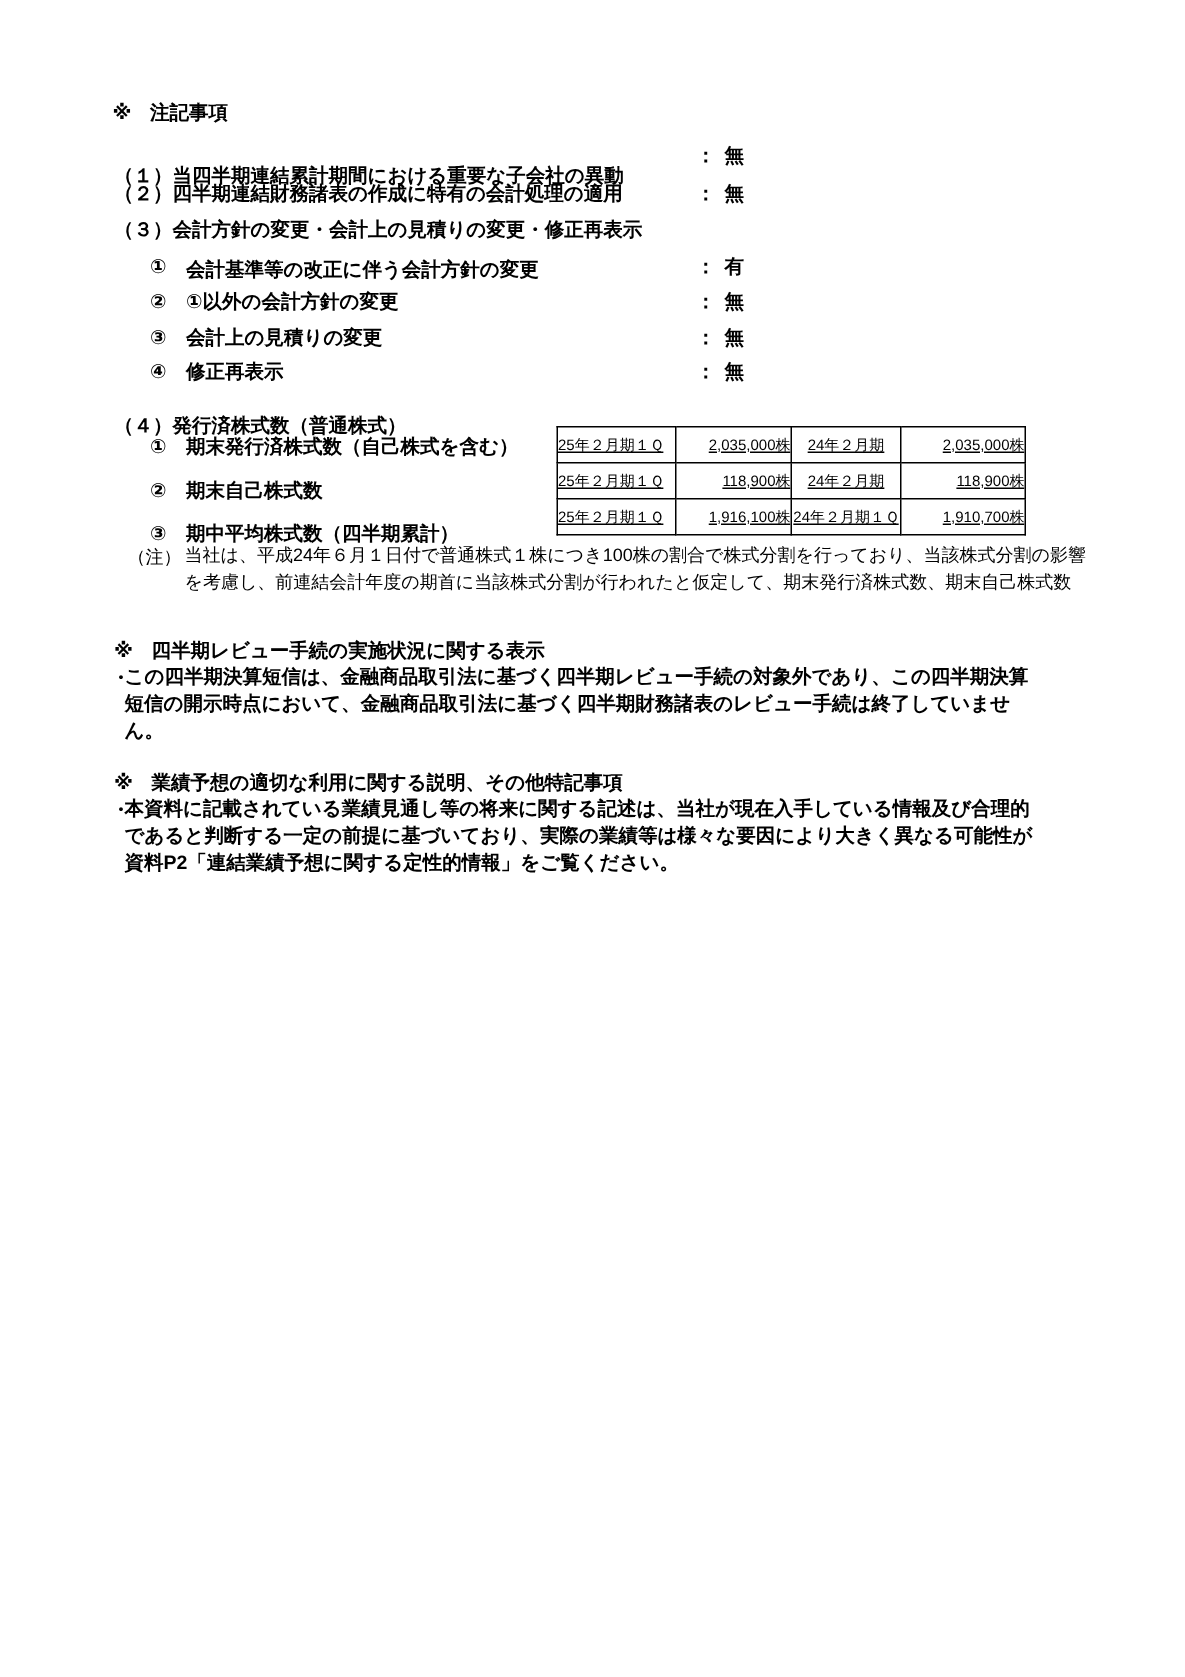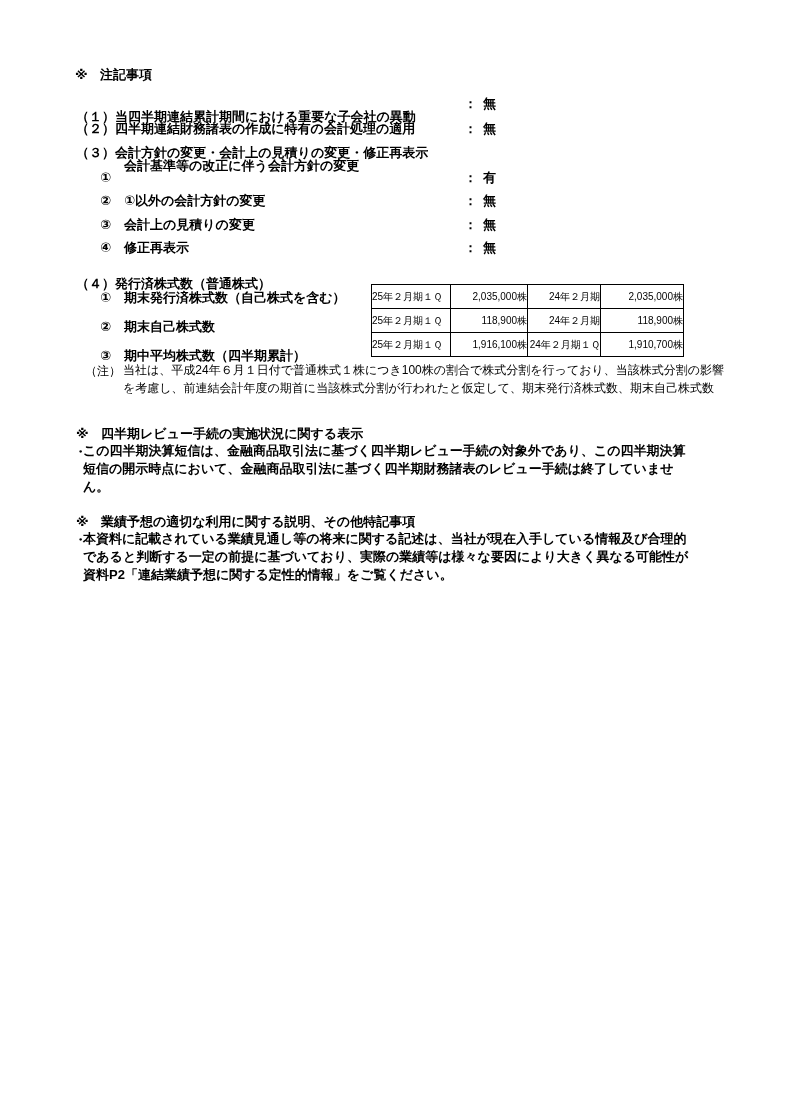--- a/index.html
+++ b/index.html
@@ -22,24 +22,25 @@
     position:absolute; left:371px; top:284px;
     border-collapse:collapse; table-layout:fixed;
     font-size:10px; color:#000;
   }
   table.shares td {
     border:1px solid #000000;
     height:23px;
     padding:0;
     overflow:hidden;
     font-weight:normal;
+    text-decoration:underline;
   }
   td.pa { width:78px; text-align:left;  padding-left:5px; }
   td.va { width:76px; text-align:right; padding-right:4px; }
-  td.pb { width:72px; text-align:right;  padding-left:5px; }
+  td.pb { width:72px; text-align:center;  padding-left:5px; }
   td.vb { width:82px; text-align:right; padding-right:4px; }
 </style>
 </head>
 <body>
 
 <div class="page">
 
   <span class="t b" style="left:75px;top:67px">※</span>
   <span class="t b" style="left:100px;top:67px">注記事項</span>
 
@@ -47,21 +48,21 @@
   <span class="t b" style="left:464px;top:96px">：</span>
   <span class="t b" style="left:483px;top:96px">無</span>
 
   <span class="t b" style="left:76px;top:121px">（２）四半期連結財務諸表の作成に特有の会計処理の適用</span>
   <span class="t b" style="left:464px;top:121px">：</span>
   <span class="t b" style="left:483px;top:121px">無</span>
 
   <span class="t b" style="left:76px;top:145px">（３）会計方針の変更・会計上の見積りの変更・修正再表示</span>
 
   <span class="t b" style="left:100px;top:170px">①</span>
-  <span class="t b" style="left:124px;top:158px">会計基準等の改正に伴う会計方針の変更</span>
+  <span class="t b" style="left:124px;top:172px">会計基準等の改正に伴う会計方針の変更</span>
   <span class="t b" style="left:464px;top:170px">：</span>
   <span class="t b" style="left:483px;top:170px">有</span>
 
   <span class="t b" style="left:100px;top:193px">②</span>
   <span class="t b" style="left:124px;top:193px">①以外の会計方針の変更</span>
   <span class="t b" style="left:464px;top:193px">：</span>
   <span class="t b" style="left:483px;top:193px">無</span>
 
   <span class="t b" style="left:100px;top:217px">③</span>
   <span class="t b" style="left:124px;top:217px">会計上の見積りの変更</span>

